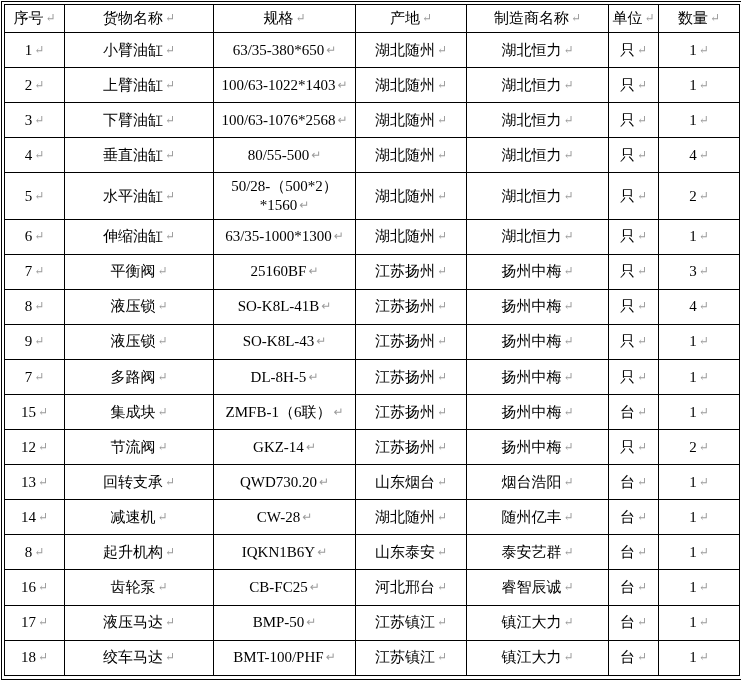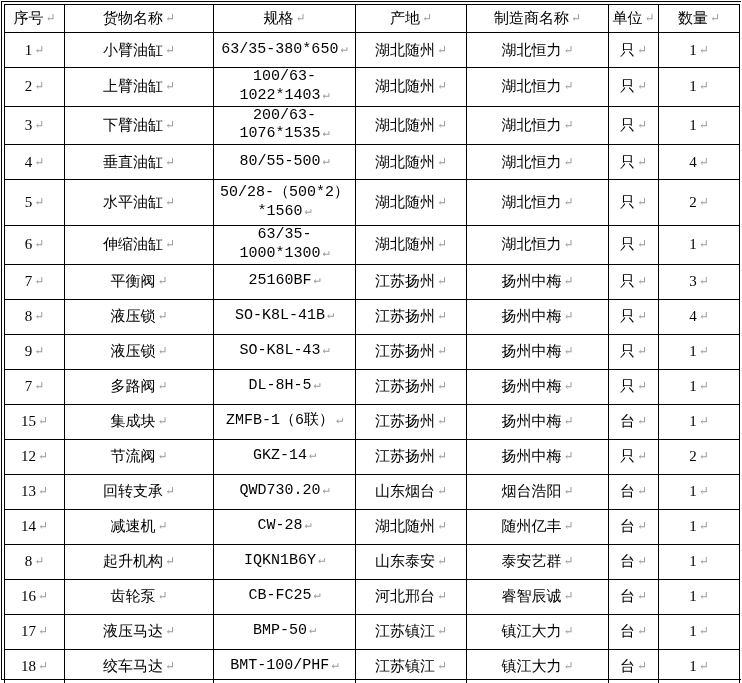--- a/index.html
+++ b/index.html
@@ -34,21 +34,21 @@
     vertical-align:middle;
     padding:0 1px;
     font-weight:normal;
     font-size:15px;
     line-height:1.25;
     overflow:hidden;
   }
   thead tr{height:28px;}
   tbody tr{height:35px;}
   tbody tr.tall{height:46px;}
-  td.spec{font-size:14px;white-space:pre-line;font-family:Liberation Mono, monospace;}
+  td.spec{font-size:14px;white-space:pre-line;font-family:Liberation Serif, serif;}
   td.num{font-size:14px;}
   .eol{
     color:#9c9c9c;
     font-size:12px;
     margin-left:2px;
     position:relative;
     top:-1px;
   }
   .corner-mark{
     position:absolute;
@@ -98,21 +98,21 @@
             <td><span>上臂油缸</span><span class="eol">↵</span></td>
             <td class="spec"><span>100/63-1022*1403</span><span class="eol">↵</span></td>
             <td><span>湖北随州</span><span class="eol">↵</span></td>
             <td><span>湖北恒力</span><span class="eol">↵</span></td>
             <td><span>只</span><span class="eol">↵</span></td>
             <td class="num"><span>1</span><span class="eol">↵</span></td>
           </tr>
           <tr>
             <td class="num"><span>3</span><span class="eol">↵</span></td>
             <td><span>下臂油缸</span><span class="eol">↵</span></td>
-            <td class="spec"><span>200/63-1076*1535</span><span class="eol">↵</span></td>
+            <td class="spec"><span>100/63-1076*2568</span><span class="eol">↵</span></td>
             <td><span>湖北随州</span><span class="eol">↵</span></td>
             <td><span>湖北恒力</span><span class="eol">↵</span></td>
             <td><span>只</span><span class="eol">↵</span></td>
             <td class="num"><span>1</span><span class="eol">↵</span></td>
           </tr>
           <tr>
             <td class="num"><span>4</span><span class="eol">↵</span></td>
             <td><span>垂直油缸</span><span class="eol">↵</span></td>
             <td class="spec"><span>80/55-500</span><span class="eol">↵</span></td>
             <td><span>湖北随州</span><span class="eol">↵</span></td>

